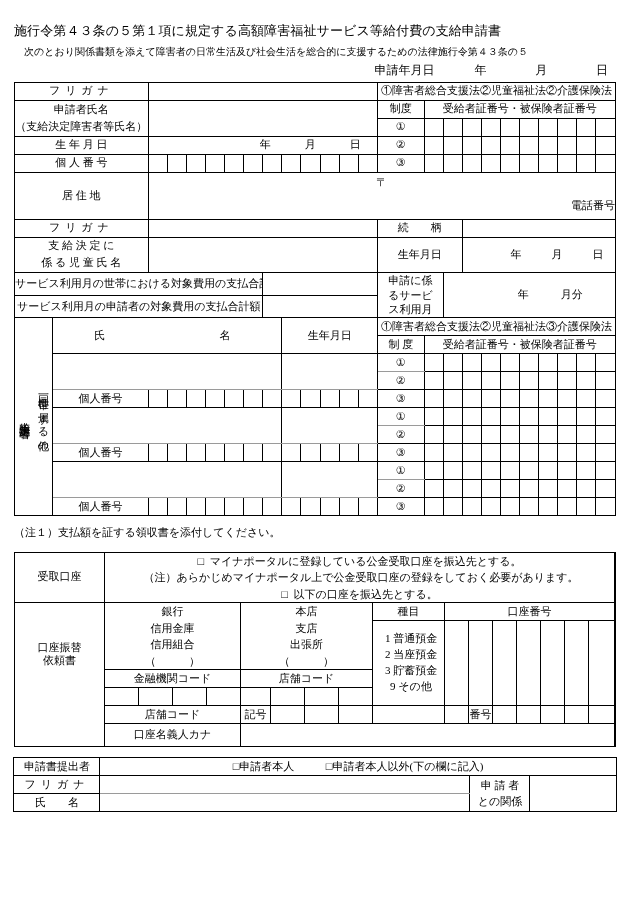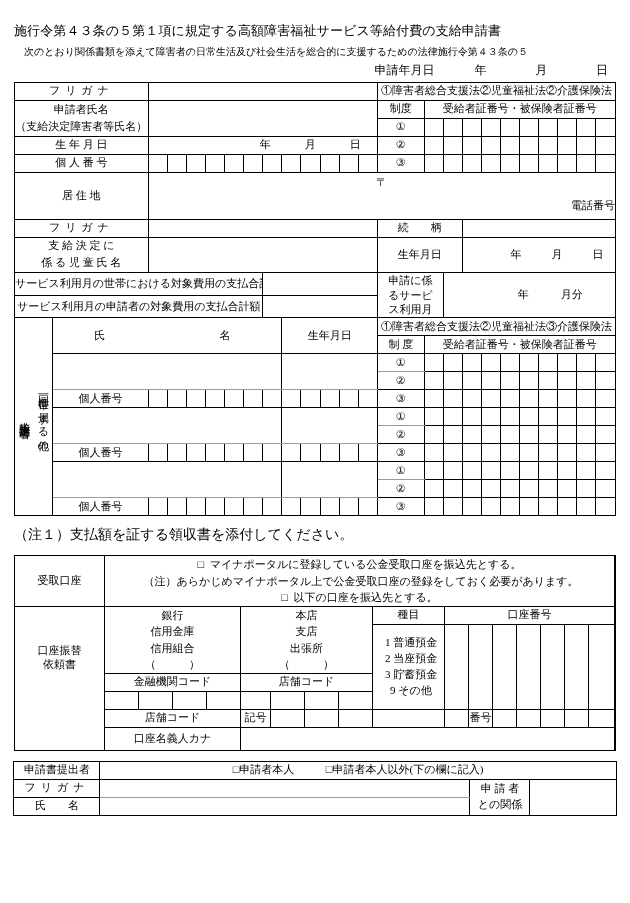--- a/index.html
+++ b/index.html
@@ -57,21 +57,21 @@
     display:block;
     line-height:1;
     font-size:11px;
   }
 
   
   .dig{border:0.8px solid #000;}
 
   
   .notes{padding:6px 14px 0 14px;}
-  .note{font-size:14px;margin-top:3.5px;}
+  .note{font-size:11px;margin-top:3.5px;}
 
   .gap-a{height:12px;}
   .gap-b{height:10px;}
   .boxline{text-align:left;padding-left:6px;}
 
   .bank-multi{line-height:1.5;font-size:11px;}
 </style>
 </head>
 <body>
 

